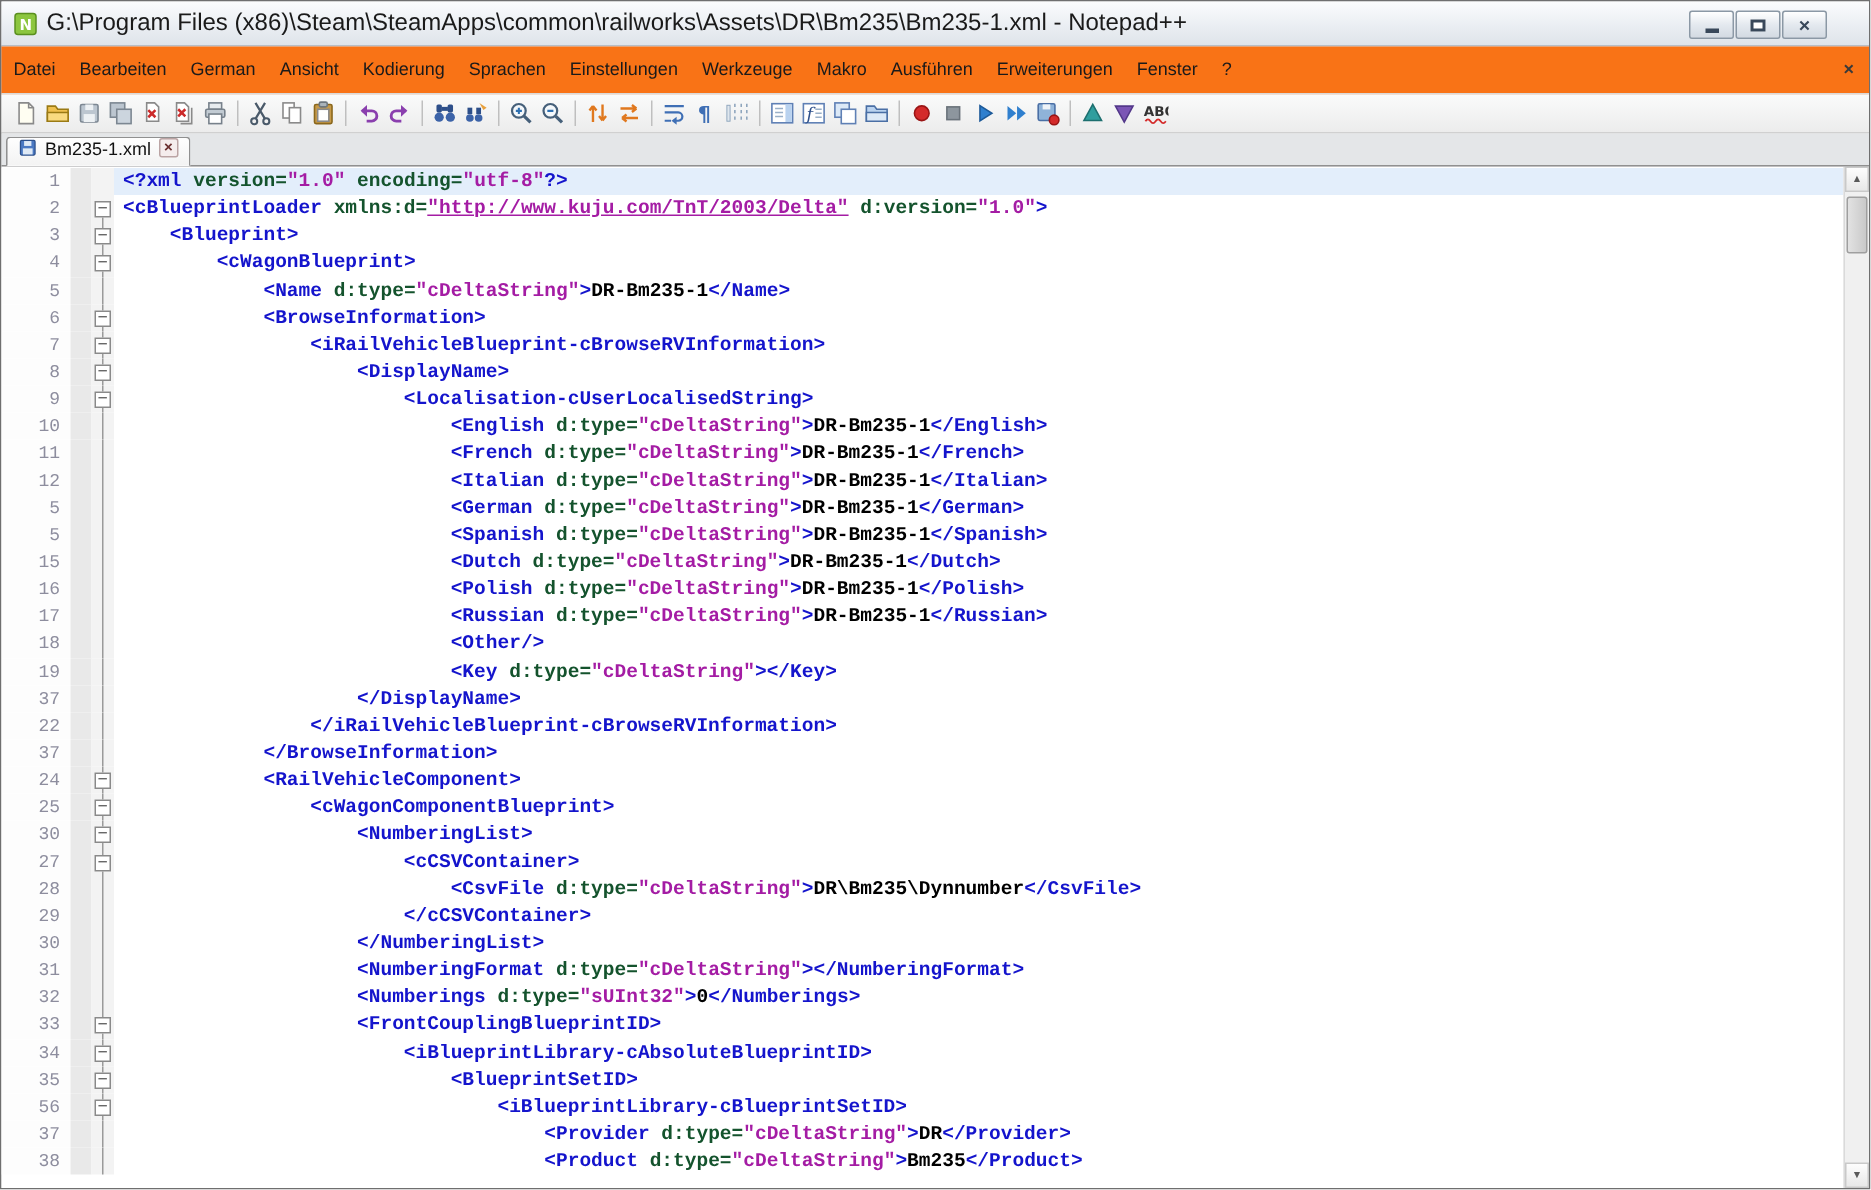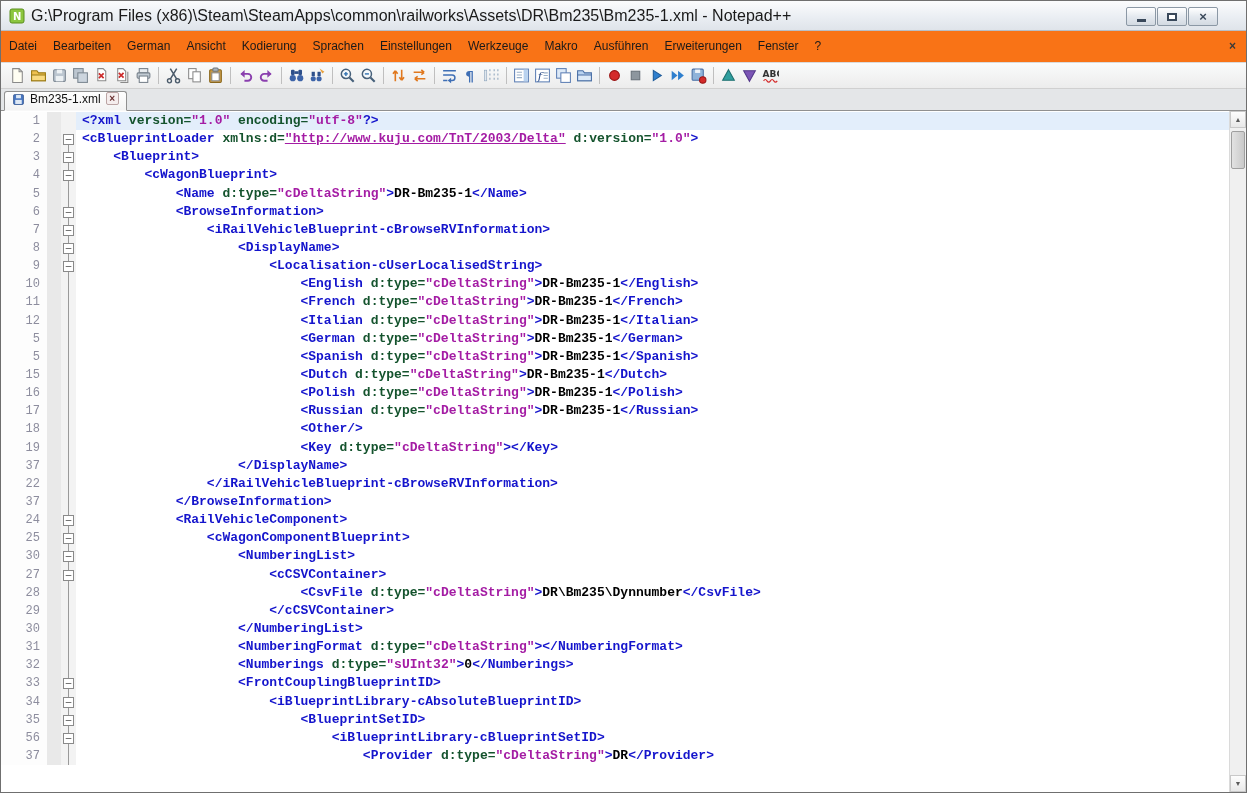--- a/index.html
+++ b/index.html
@@ -572,20 +572,26 @@
             <i class="fbox">−</i>
           </span>
           <span class="ecode">                                <span class="xtag">&lt;iBlueprintLibrary-cBlueprintSetID</span><span class="xtag">&gt;</span></span>
         </div>
         <div class="erow">
           <span class="lnum">37</span>
           <span class="bmargin"></span>
           <span class="fmargin line"></span>
           <span class="ecode">                                    <span class="xtag">&lt;Provider</span> <span class="xattr">d:type=</span><span class="xstr">"cDeltaString"</span><span class="xtag">&gt;</span>DR<span class="xtag">&lt;/Provider</span><span class="xtag">&gt;</span></span>
         </div>
+        <div class="erow">
+          <span class="lnum">38</span>
+          <span class="bmargin"></span>
+          <span class="fmargin line"></span>
+          <span class="ecode">                                    <span class="xtag">&lt;Product</span> <span class="xattr">d:type=</span><span class="xstr">"cDeltaString"</span><span class="xtag">&gt;</span>Bm235<span class="xtag">&lt;/Product</span><span class="xtag">&gt;</span></span>
+        </div>
       </div>
     <div class="vscroll">
       <div class="sbtn">
           <span>▲</span>
         </div>
       <div class="strack">
           <div class="sthumb"></div>
         </div>
       <div class="sbtn">
           <span>▼</span>

